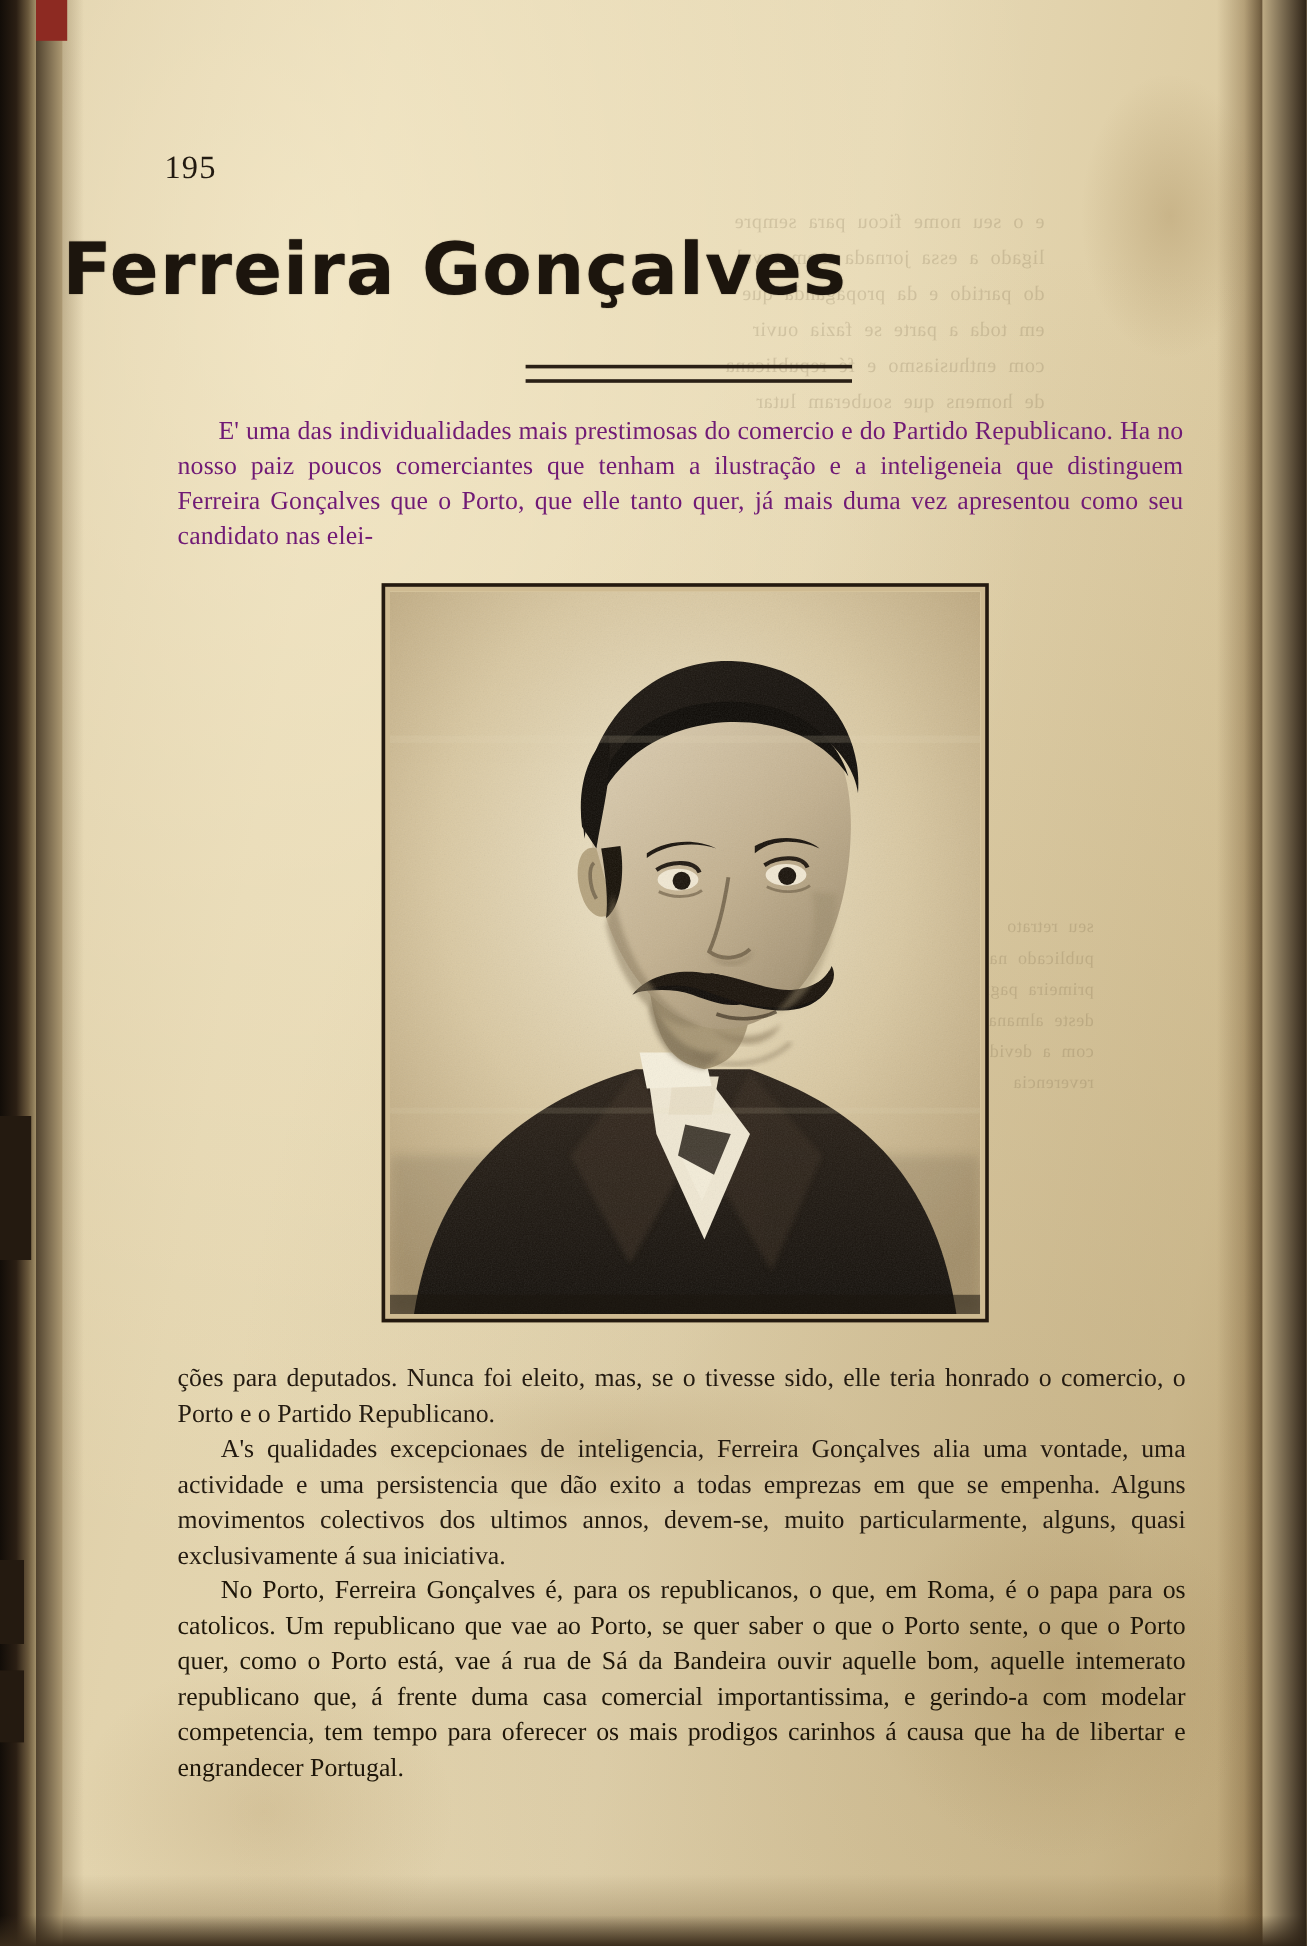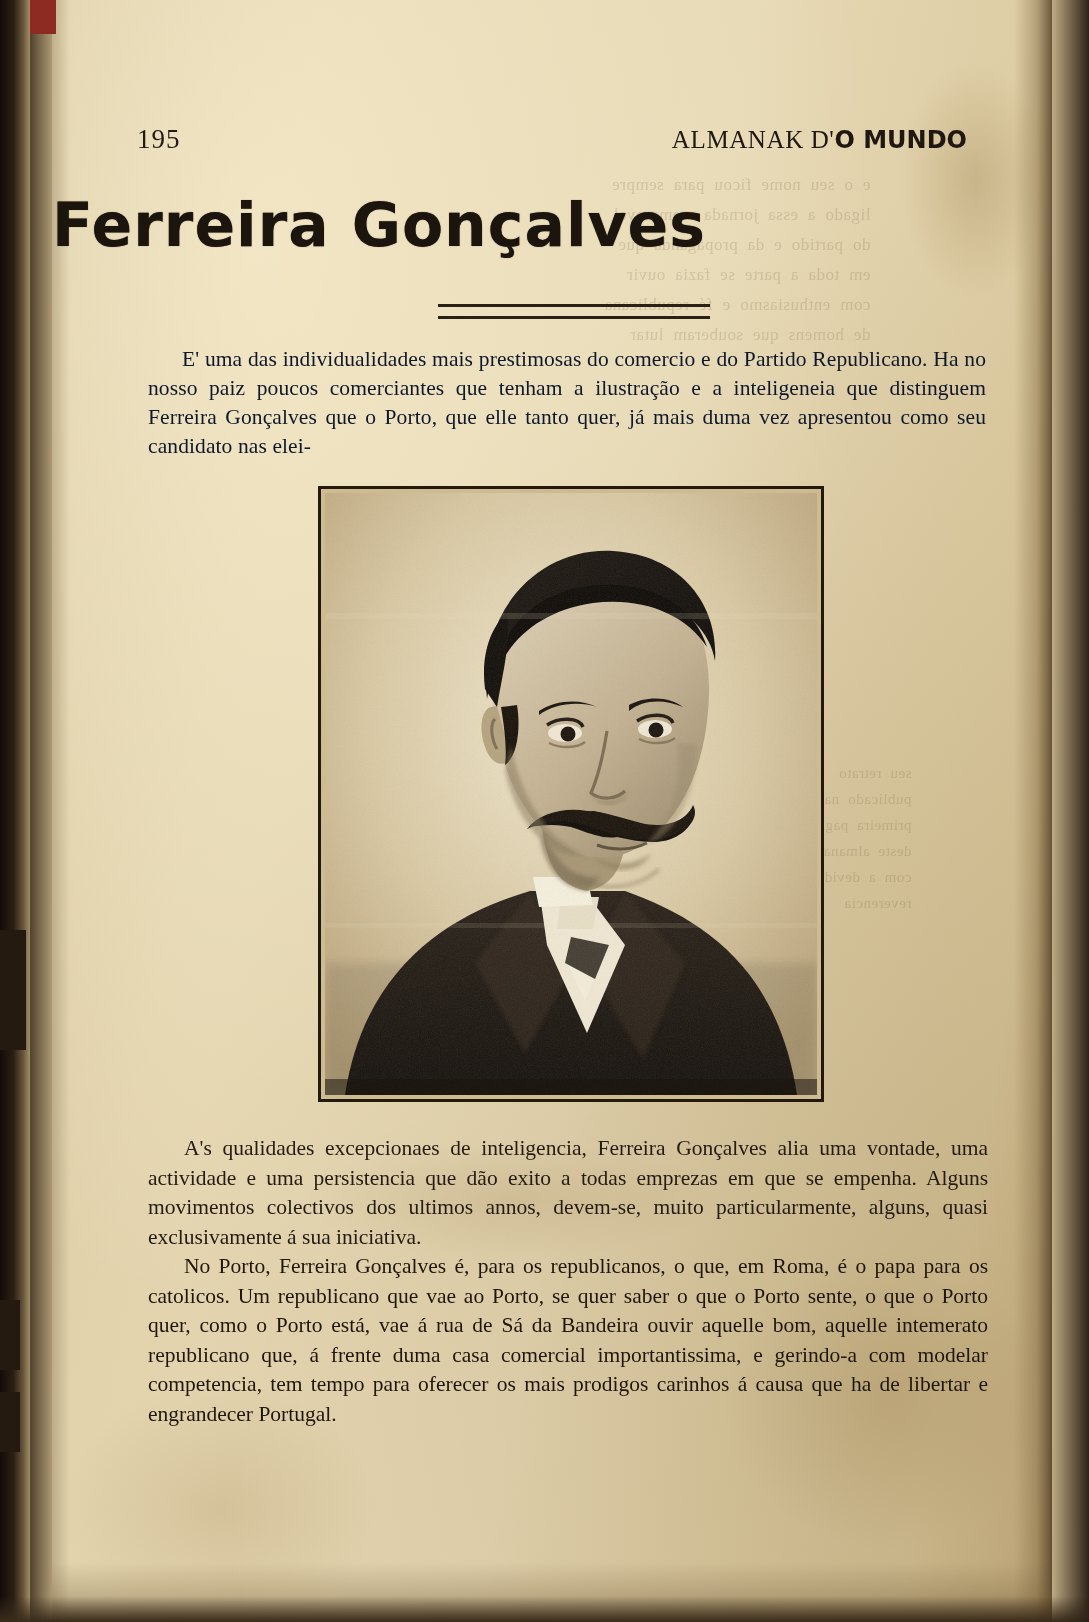--- a/index.html
+++ b/index.html
@@ -163,21 +163,21 @@
     height: 9px;
     border-top: 3px solid #2a2016;
     border-bottom: 3px solid #2a2016;
   }
 
   .para {
     position: absolute;
     font-family: "Liberation Serif", serif;
     font-size: 21.5px;
     line-height: 29px;
-    color: #0f172a;
+    color: #701a75;
     text-align: justify;
     text-indent: 34px;
   }
 
   .lead {
     left: 96px; top: 333px;
     width: 838px;
     letter-spacing: .1px;
   }
 
@@ -249,21 +249,20 @@
 
   <div class="stain" style="left:900px; top:60px; width:150px; height:240px; background: radial-gradient(ellipse at center, rgba(150,120,70,.30), rgba(150,120,70,0) 70%);"></div>
   <div class="stain" style="left:60px; top:1380px; width:320px; height:260px; background: radial-gradient(ellipse at center, rgba(160,130,80,.22), rgba(160,130,80,0) 70%);"></div>
   <div class="stain" style="left:720px; top:1250px; width:330px; height:300px; background: radial-gradient(ellipse at center, rgba(145,115,65,.22), rgba(145,115,65,0) 70%);"></div>
   <div class="stain" style="left:300px; top:1140px; width:420px; height:120px; background: radial-gradient(ellipse at center, rgba(150,120,70,.18), rgba(150,120,70,0) 70%);"></div>
 
   <div class="content">
 
     <div class="header-row">
       <div class="folio">195</div>
-      <div class="running-head"><span>ALMANAK D'</span><span class="bold">O MUNDO</span></div>
     </div>
 
     <div class="article-title">Ferreira  Gonçalves</div>
 
     <div class="rule"></div>
 
     <div class="para lead">E' uma das individualidades mais prestimosas do comercio e do Partido Republicano. Ha no nosso paiz poucos comerciantes que tenham a ilustração e a inteligeneia que distinguem Ferreira Gonçalves que o Porto, que elle tanto quer, já mais duma vez apresentou como seu candidato nas elei-</div>
 
     <div class="portrait-wrap">
       <div class="portrait">
@@ -384,20 +383,21 @@
 
           <rect x="0" y="120" width="492" height="6" fill="#e8dcbb" opacity=".16"></rect>
           <rect x="0" y="430" width="492" height="5" fill="#e8dcbb" opacity=".12"></rect>
 
           <rect x="0" y="586" width="492" height="16" fill="#1b150e" opacity=".55"></rect>
         </svg>
       </div>
     </div>
 
     <div class="body-block">
+      <p class="first">ções para deputados. Nunca foi eleito, mas, se o tivesse sido, elle teria honrado o comercio, o Porto e o Partido Republicano.</p>
       <p>A's qualidades excepcionaes de inteligencia, Ferreira Gonçalves alia uma vontade, uma actividade e uma persistencia que dão exito a todas emprezas em que se empenha. Alguns movimentos colectivos dos ultimos annos, devem-se, muito particularmente, alguns, quasi exclusivamente á sua iniciativa.</p>
       <p class="last">No Porto, Ferreira Gonçalves é, para os republicanos, o que, em Roma, é o papa para os catolicos. Um republicano que vae ao Porto, se quer saber o que o Porto sente, o que o Porto quer, como o Porto está, vae á rua de Sá da Bandeira ouvir aquelle bom, aquelle intemerato republicano que, á frente duma casa comercial importantissima, e gerindo-a com modelar competencia, tem tempo para oferecer os mais prodigos carinhos á causa que ha de libertar e engrandecer Portugal.</p>
     </div>
 
   </div>
 
   <div class="gutter-mid"></div>
   <div class="gutter-shade"></div>
   <div class="gutter-dark"></div>
   <div class="gutter-red"></div>

